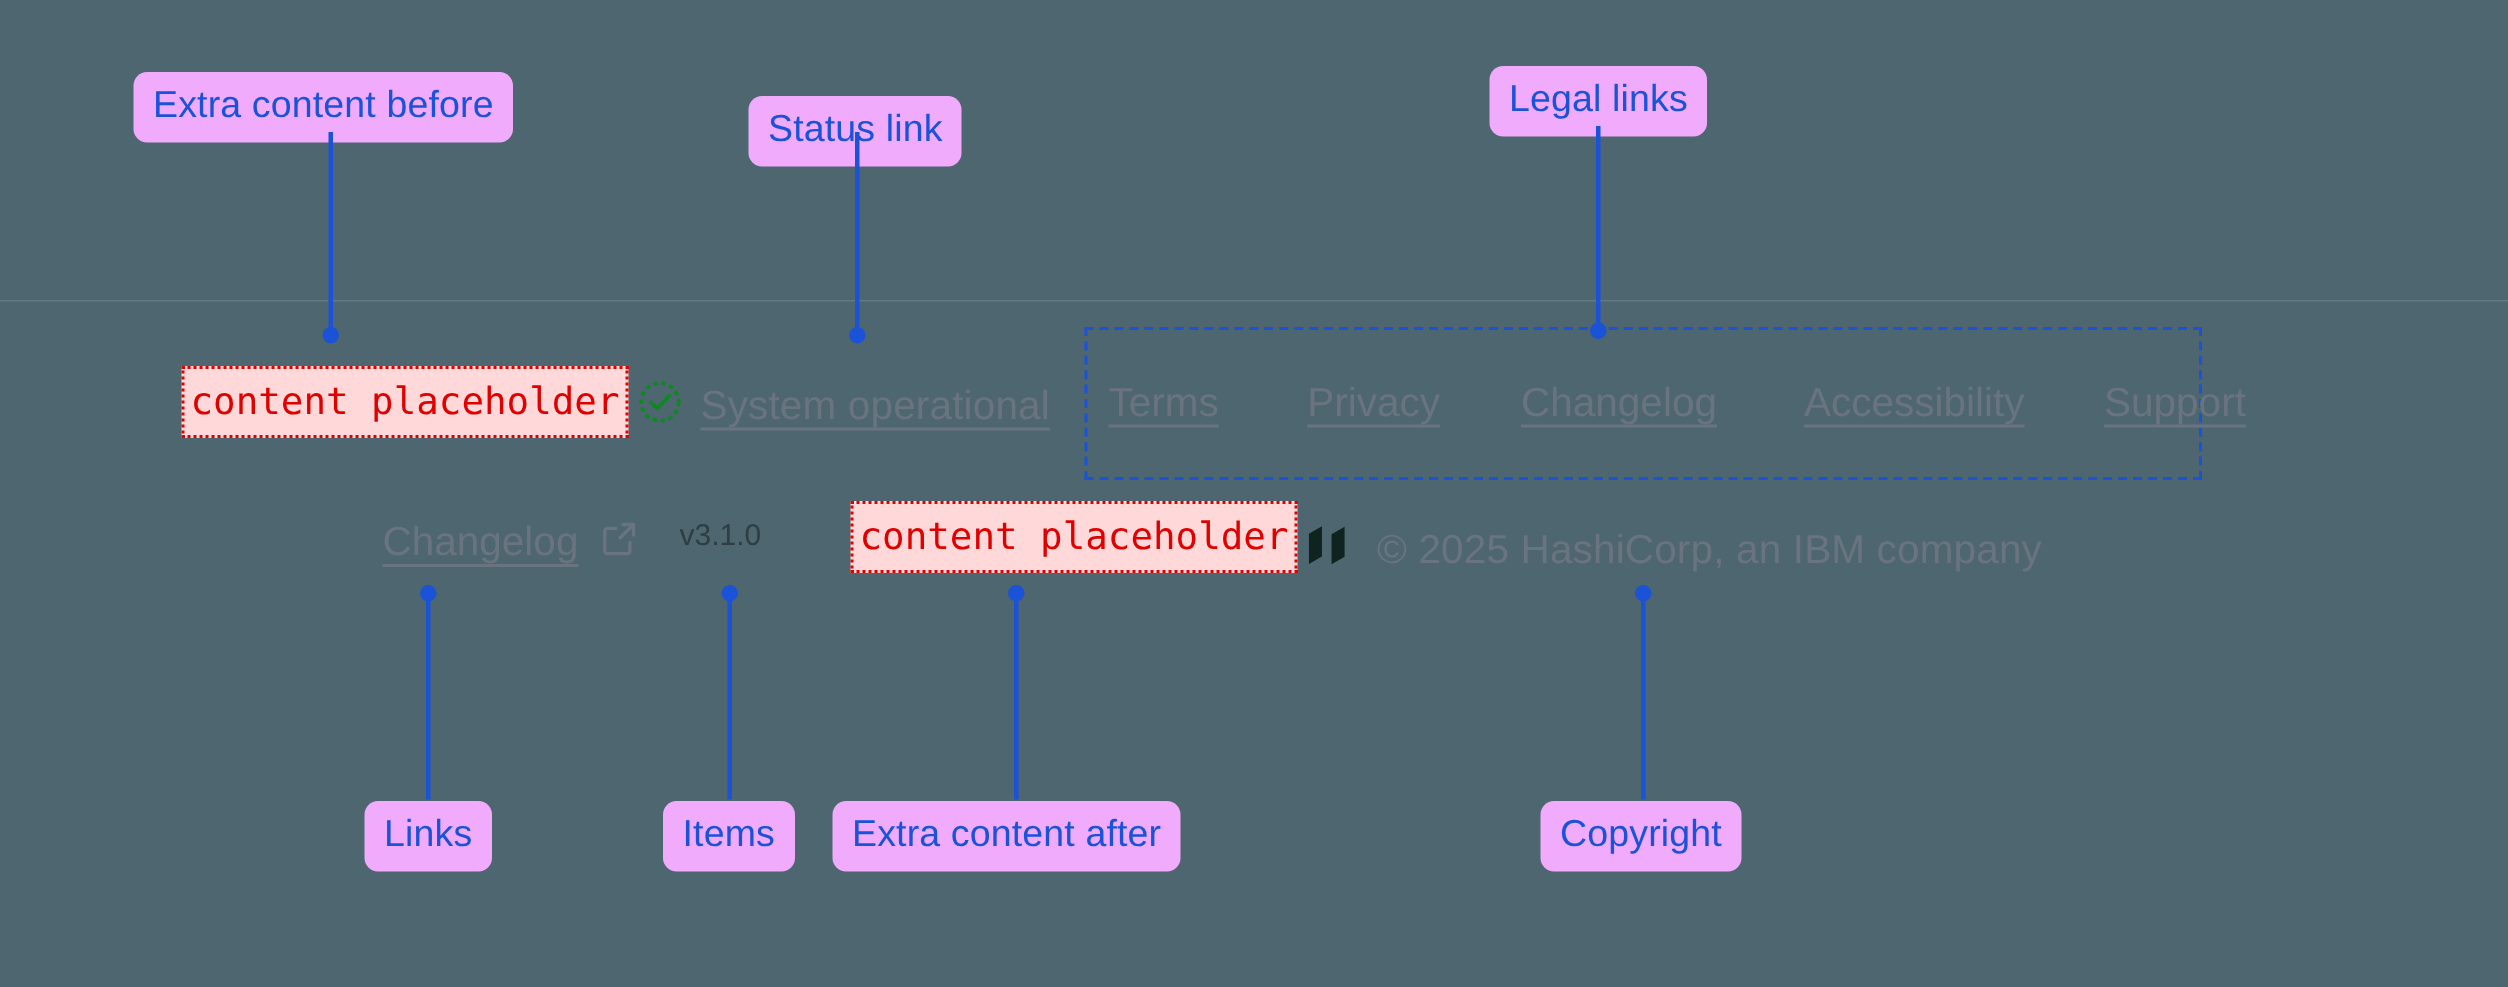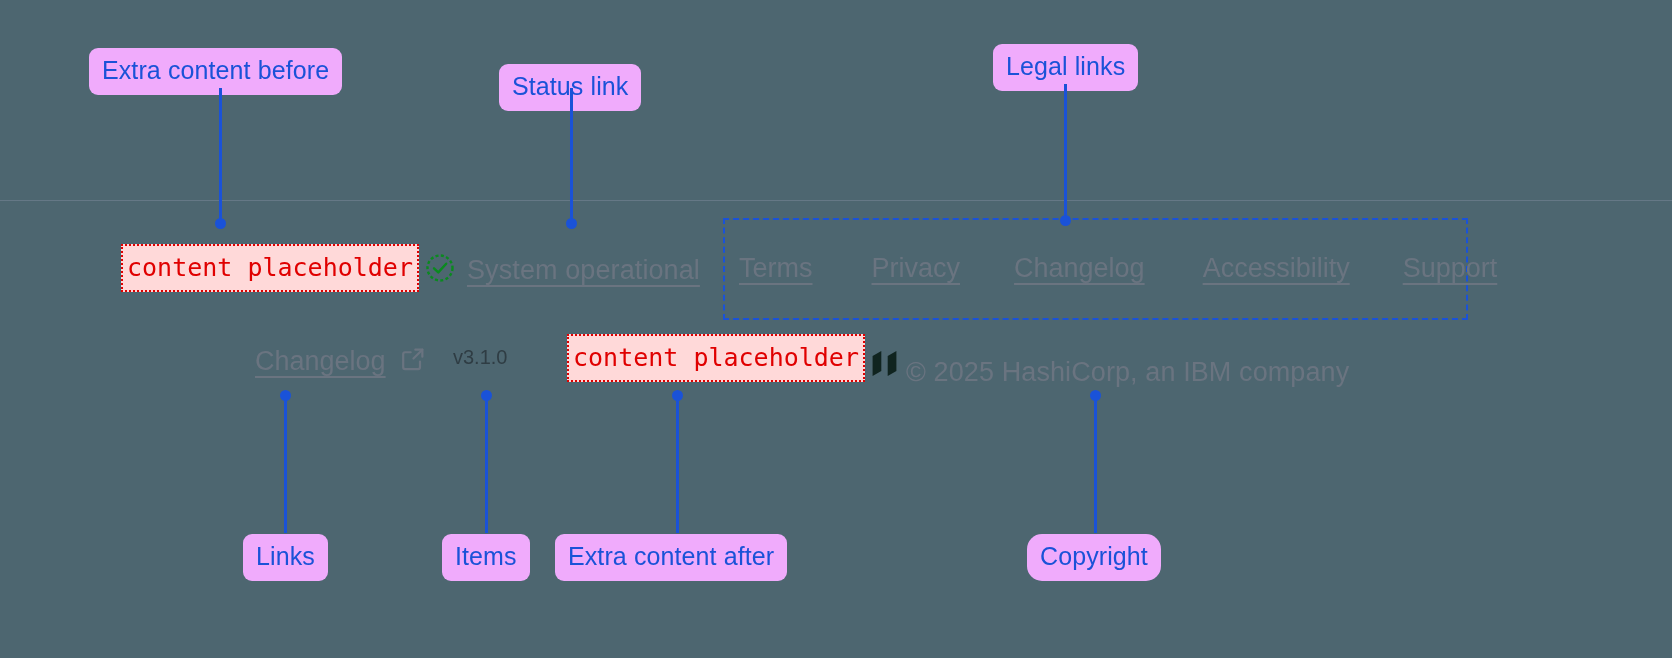--- a/index.html
+++ b/index.html
@@ -138,22 +138,22 @@
     color: #6a7480;
     font-size: 27px;
     line-height: 1;
     text-decoration: underline;
     text-underline-offset: 6px;
   }
 
   .copyright-row {
     position: absolute;
     display: flex;
-    align-items: flex-end;
-    gap: 5px;
+    align-items: center;
+    gap: 17px;
   }
   .copyright-row .copy-text {
     color: #6a7480;
     font-size: 27px;
     line-height: 1;
     white-space: nowrap;
     letter-spacing: .1px;
   }
 </style>
 </head>
@@ -239,15 +239,15 @@
   <div class="leader-dot" style="left:481px; top:390px;"></div>
   <div class="leader" style="left:485px; top:395px; height:138px;"></div>
   <div class="callout" style="left:442px; top:534px;">Items</div>
 
   <div class="leader-dot" style="left:672px; top:390px;"></div>
   <div class="leader" style="left:676px; top:395px; height:138px;"></div>
   <div class="callout" style="left:555px; top:534px;">Extra content after</div>
 
   <div class="leader-dot" style="left:1090px; top:390px;"></div>
   <div class="leader" style="left:1094px; top:395px; height:138px;"></div>
-  <div class="callout" style="left:1027px; top:534px;border-radius:15px;">Copyright</div>
+  <div class="callout" style="left:1027px; top:534px;">Copyright</div>
 
 </div>
 
 </body></html>

